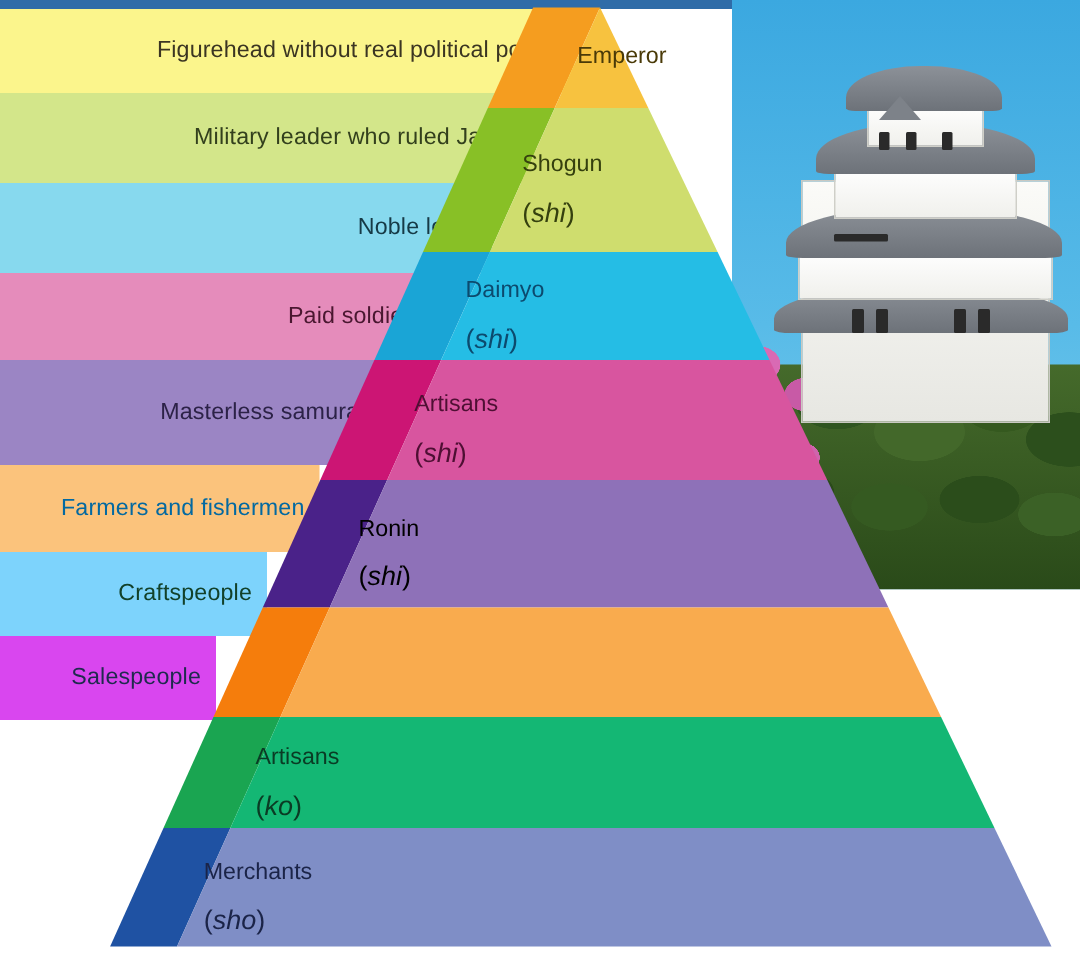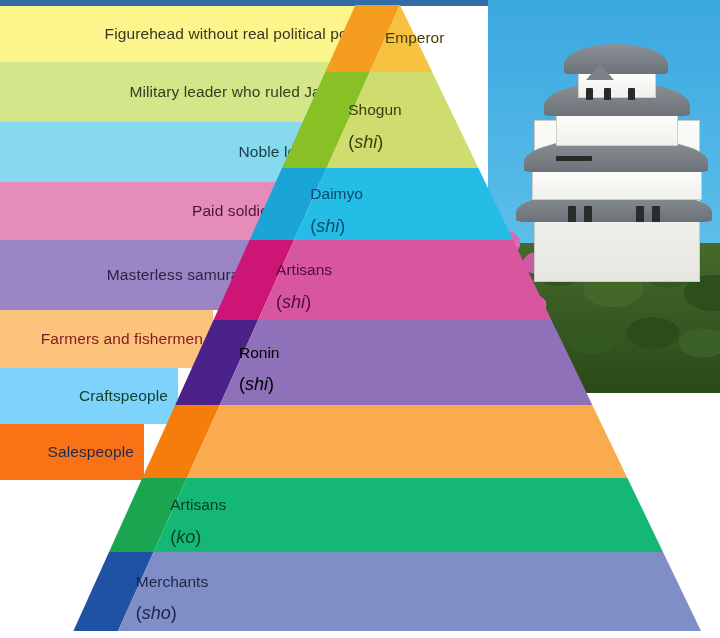--- a/index.html
+++ b/index.html
@@ -160,27 +160,27 @@
       </div>
       <div class="desc-band" style="top: 122px; height: 60px; background: rgb(135, 217, 238); color: rgb(22, 58, 70); width: 328px;">
         <span>Noble lords</span>
       </div>
       <div class="desc-band" style="top: 182px; height: 58px; background: rgb(229, 140, 187); color: rgb(74, 23, 48); width: 292px;">
         <span>Paid soldiers</span>
       </div>
       <div class="desc-band" style="top: 240px; height: 70px; background: rgb(155, 133, 196); color: rgb(44, 34, 71); width: 253px;">
         <span>Masterless samurai</span>
       </div>
-      <div class="desc-band" style="top: 310px; height: 58px; background: rgb(251, 195, 124); color: #7f1d1d; width: 213px;">
+      <div class="desc-band" style="top: 310px; height: 58px; background: rgb(251, 195, 124); color: #0369a1; width: 213px;">
         <span>Farmers and fishermen</span>
       </div>
       <div class="desc-band" style="top: 368px; height: 56px; background: #7dd3fc; color: rgb(18, 65, 42); width: 178px;">
         <span>Craftspeople</span>
       </div>
-      <div class="desc-band" style="top: 424px; height: 56px; background: #f97316; color: rgb(31, 42, 78); width: 144px;">
+      <div class="desc-band" style="top: 424px; height: 56px; background: #d946ef; color: rgb(31, 42, 78); width: 144px;">
         <span>Salespeople</span>
       </div>
     </div>
 
   <svg id="pyramid" viewBox="0 0 720 638" aria-hidden="true">
       <polygon points="400.0,5.0 369.8,72.0 325.2,72.0 355.4,5.0" fill="#f59d1f" shape-rendering="geometricPrecision"></polygon>
       <polygon points="369.8,72.0 326.6,168.0 282.0,168.0 325.2,72.0" fill="#88c026" shape-rendering="geometricPrecision"></polygon>
       <polygon points="326.6,168.0 294.1,240.0 249.6,240.0 282.0,168.0" fill="#1aa5d6" shape-rendering="geometricPrecision"></polygon>
       <polygon points="294.1,240.0 258.1,320.0 213.5,320.0 249.6,240.0" fill="#cc1574" shape-rendering="geometricPrecision"></polygon>
       <polygon points="258.1,320.0 219.8,405.0 175.2,405.0 213.5,320.0" fill="#4a2289" shape-rendering="geometricPrecision"></polygon>

